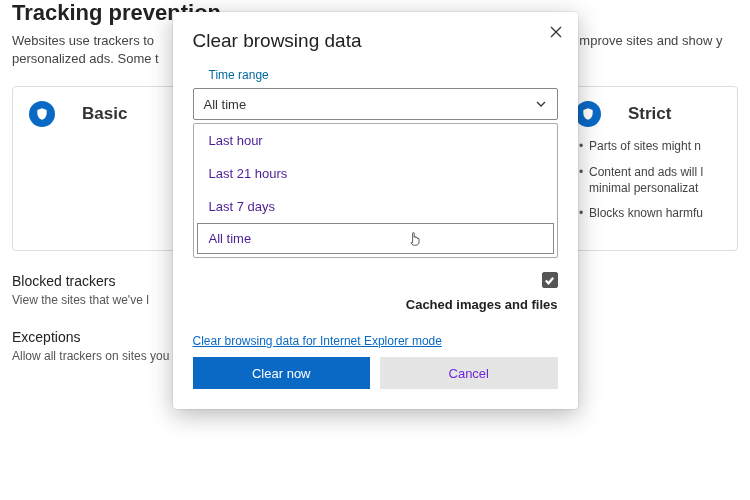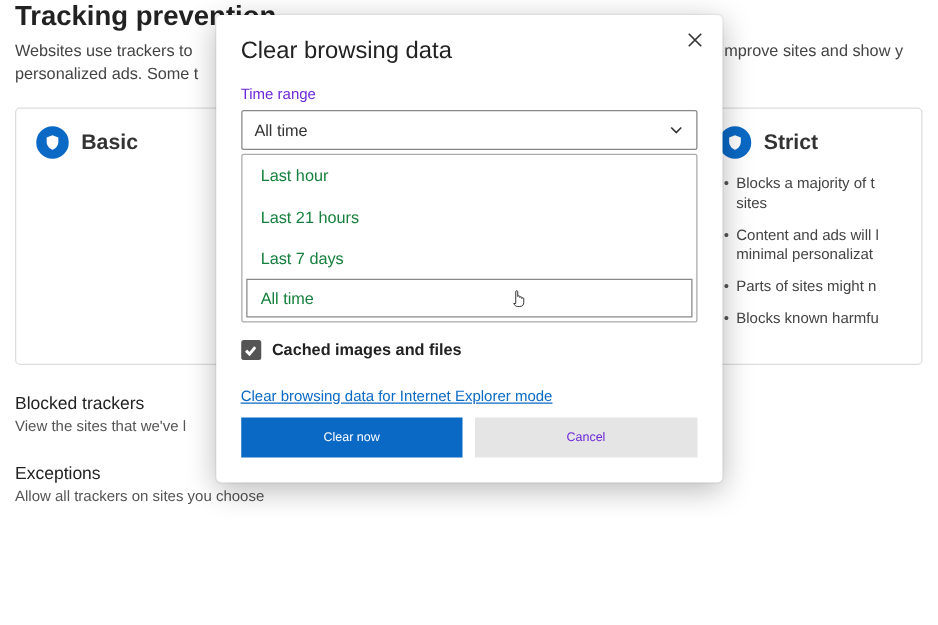--- a/index.html
+++ b/index.html
@@ -16,21 +16,21 @@
 .page-title { font-size: 22px; font-weight: 600; color: #222; margin-top: 0; }
 .page-desc { font-size: 13px; color: #444; margin-top: 6px; line-height: 1.4; }
 .cards-row { display: flex; gap: 10px; margin-top: 18px; }
 .card {
   border: 1px solid #ddd;
   border-radius: 4px;
   padding: 14px 16px 18px 16px;
   flex: 1;
   background: #fff;
 }
-.card-header { display: flex; align-items: center; gap: 10px; margin-bottom: 12px; }
+.card-header { display: flex; align-items: center; gap: 27px; margin-bottom: 12px; }
 .card-icon {
   width: 26px; height: 26px; border-radius: 50%;
   background: #0a69c5;
   display: flex; align-items: center; justify-content: center;
 }
 .card-icon.strict { background: #0a69c5; }
 .card-icon svg { width: 14px; height: 14px; fill: #fff; }
 .card-title { font-size: 17px; font-weight: 700; }
 .card ul { list-style: none; padding-left: 4px; }
 .card li { font-size: 12px; color: #444; margin-bottom: 10px; position: relative; padding-left: 10px; line-height: 1.3; }
@@ -52,57 +52,57 @@
   box-shadow: 0 6px 24px rgba(0,0,0,.28), 0 0 0 1px rgba(0,0,0,.06);
   padding: 18px 20px 20px 20px;
 }
 .dialog-close {
   position: absolute; top: 8px; right: 10px;
   width: 24px; height: 24px;
   display: flex; align-items: center; justify-content: center;
   cursor: pointer; border-radius: 2px;
 }
 .dialog-title { font-size: 19px; font-weight: 400; color: #222; margin-bottom: 16px; }
-.field-label { font-size: 12px; color: #6d28d9; margin-bottom: 6px; }
+.field-label { font-size: 12px; color: #0369a1; margin-bottom: 6px; margin-left: 16px; }
 .select-box {
   height: 32px; border: 1px solid #888; border-radius: 2px;
   padding: 0 10px; display: flex; align-items: center; justify-content: space-between;
   font-size: 13px; cursor: pointer; background: #fff;
 }
 .select-box .chev { width: 12px; height: 12px; }
 .dropdown {
   margin-top: 3px;
   border: 1px solid #aaa; border-radius: 2px;
   background: #fff;
 }
 .dropdown .opt {
-  padding: 8px 14px; font-size: 13px; color: #15803d; cursor: pointer;
+  padding: 8px 14px; font-size: 13px; color: #4c1d95; cursor: pointer;
   border: 1px solid transparent;
 }
 .dropdown .opt.sel {
   border: 1px solid #888;
   margin: 0 3px 3px 3px;
   padding: 7px 11px;
   position: relative;
 }
 .cursor {
   position: absolute; right: 130px; top: 4px; width: 16px; height: 20px;
 }
-.check-row { display: flex; align-items: flex-start; gap: 9px; margin-top: 14px; }
+.check-row { display: flex; align-items: flex-end; gap: 9px; margin-top: 14px; flex-direction: column; }
 .checkbox {
   width: 16px; height: 16px; border: 1.5px solid #555; border-radius: 2px;
   background: #555;
   display: flex; align-items: center; justify-content: center;
 }
 .checkbox svg { width: 11px; height: 11px; stroke: #fff; stroke-width: 2.5; fill: none; }
 .check-label { font-size: 13px; font-weight: 600; color: #222; }
 .ie-link { font-size: 12px; color: #0a69c5; margin-top: 22px; text-decoration: underline; cursor: pointer; display: inline-block; }
 .btn-row { display: flex; gap: 10px; margin-top: 8px; }
 .btn {
-  flex: 1; height: 32px; border: none; font-size: 10px; cursor: pointer;
+  flex: 1; height: 32px; border: none; font-size: 13px; cursor: pointer;
   display: flex; align-items: center; justify-content: center;
 }
 .btn.primary { background: #0a69c5; color: #fff; }
 .btn.secondary { background: #e5e5e5; color: #6d28d9; }
 </style>
 </head>
 <body>
 
 <div class="page">
   <div class="page-title">Tracking prevention</div>
@@ -128,25 +128,23 @@
     <div class="card" style="max-width:180px;">
       <div class="card-header">
         <div class="card-icon strict">
           <svg viewBox="0 0 24 24">
               <path d="M12 2l8 3v6c0 5-3.5 9.5-8 11-4.5-1.5-8-6-8-11V5l8-3z"></path>
             </svg>
         </div>
         <div class="card-title">Strict</div>
       </div>
       <ul>
-        <li>Blocks a majority of t
-sites</li>
+        <li>Parts of sites might n</li>
         <li>Content and ads will l
 minimal personalizat</li>
-        <li>Parts of sites might n</li>
         <li>Blocks known harmfu</li>
       </ul>
     </div>
   </div>
 
   <div class="section-head">Blocked trackers</div>
   <div class="section-sub">View the sites that we've l</div>
 
   <div class="section-head">Exceptions</div>
   <div class="section-sub">Allow all trackers on sites you choose</div>

